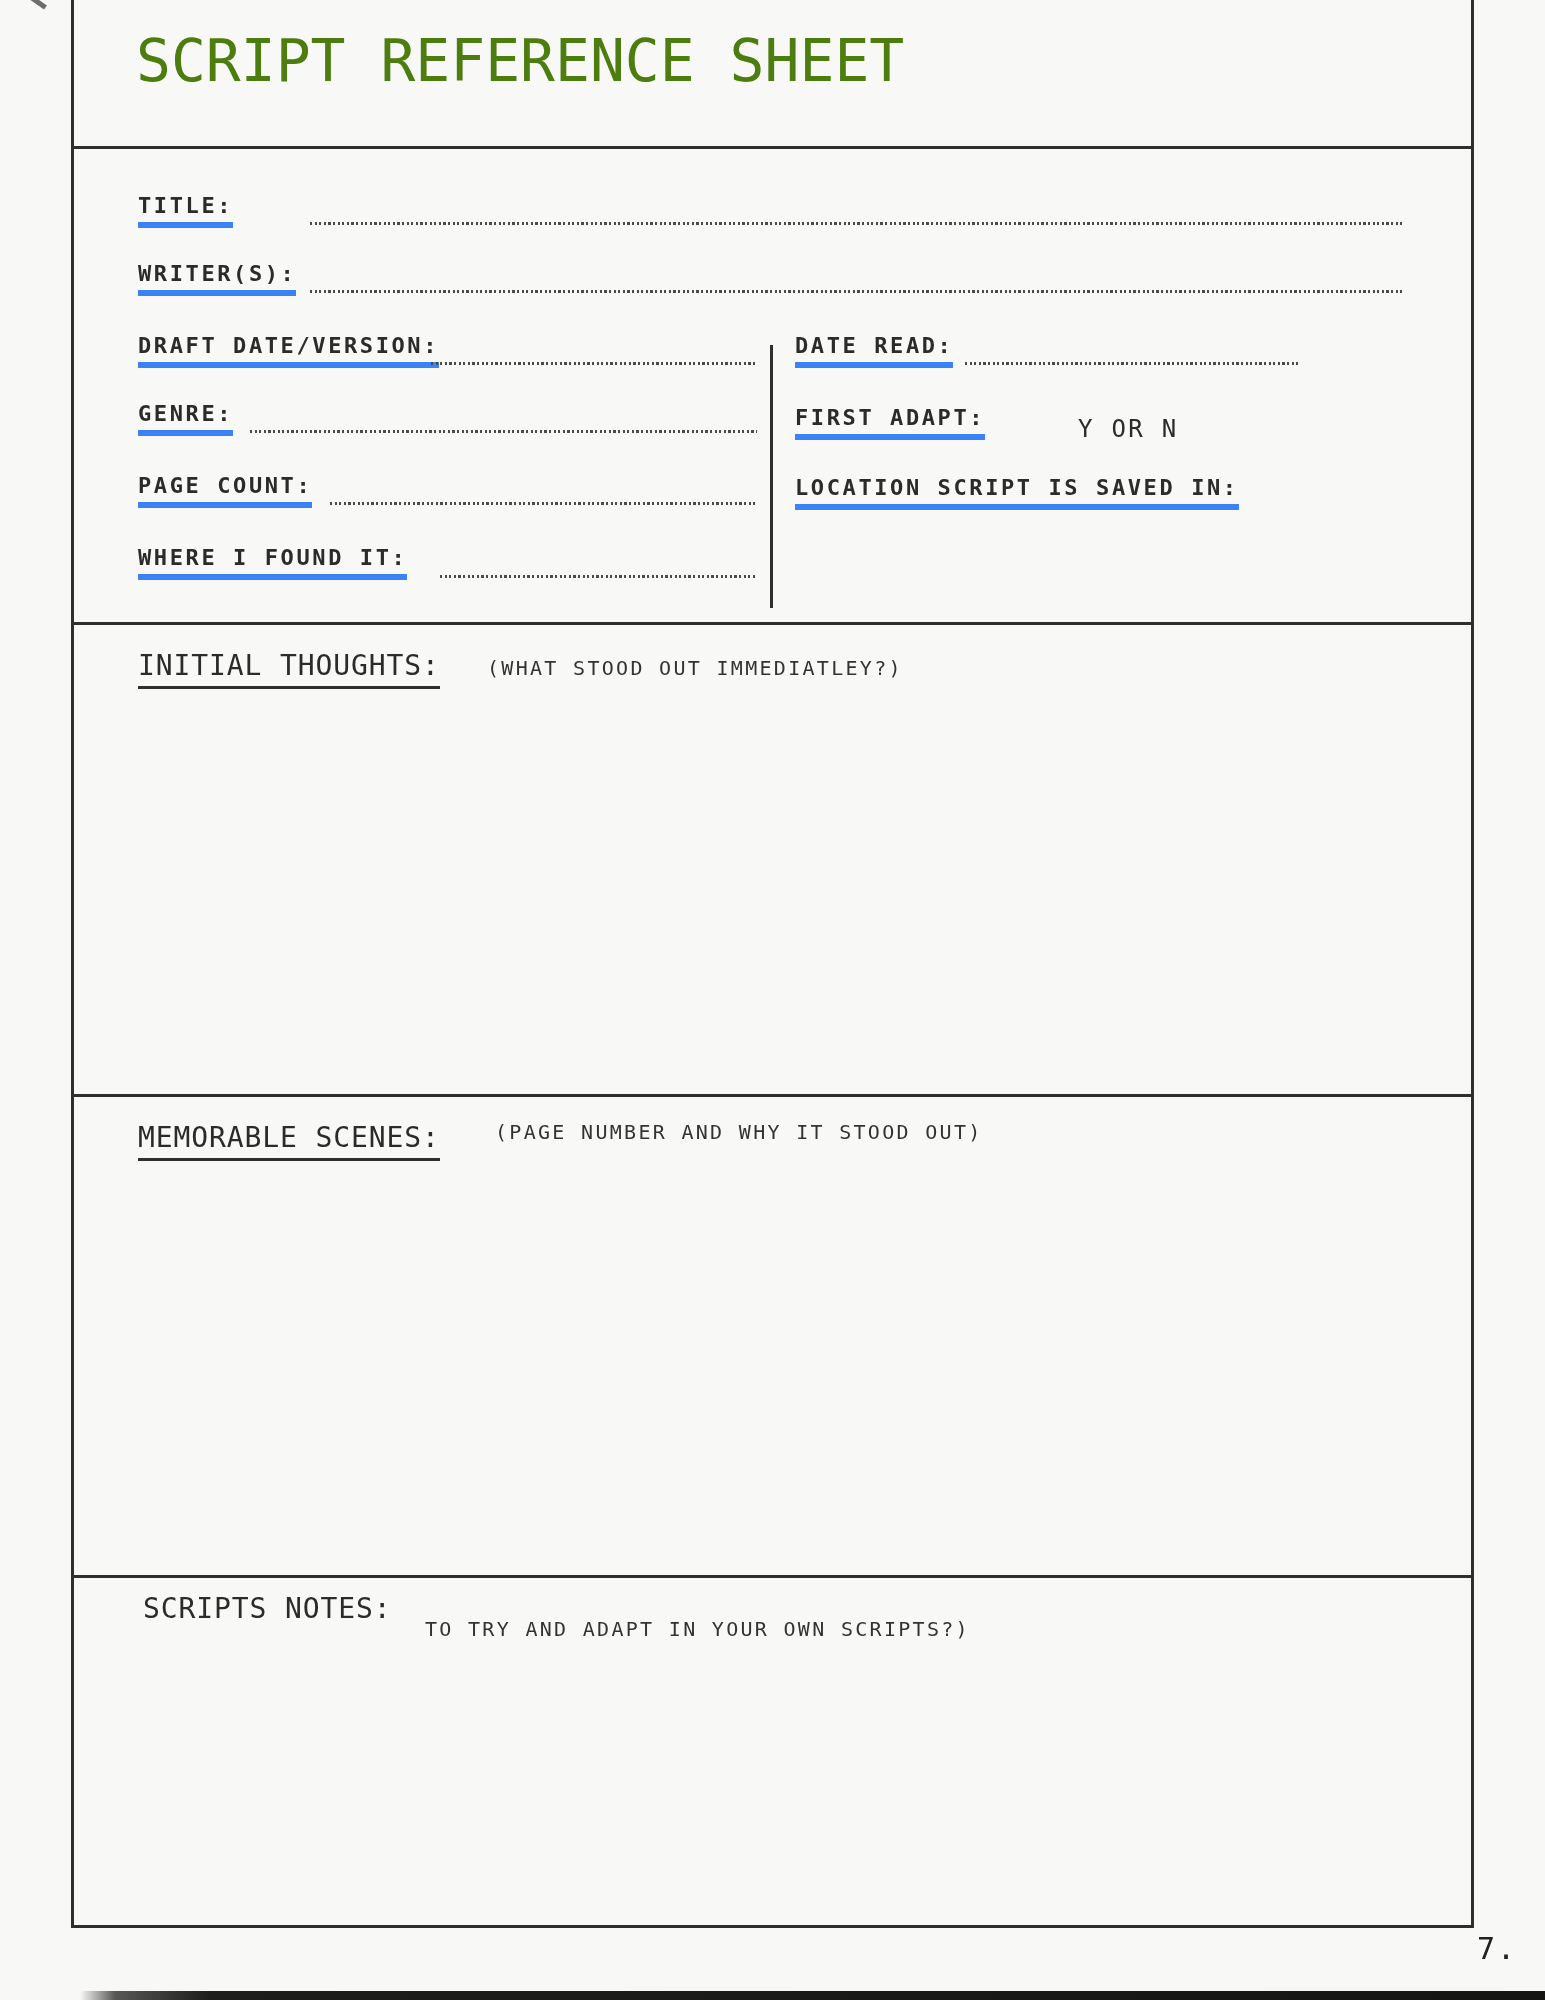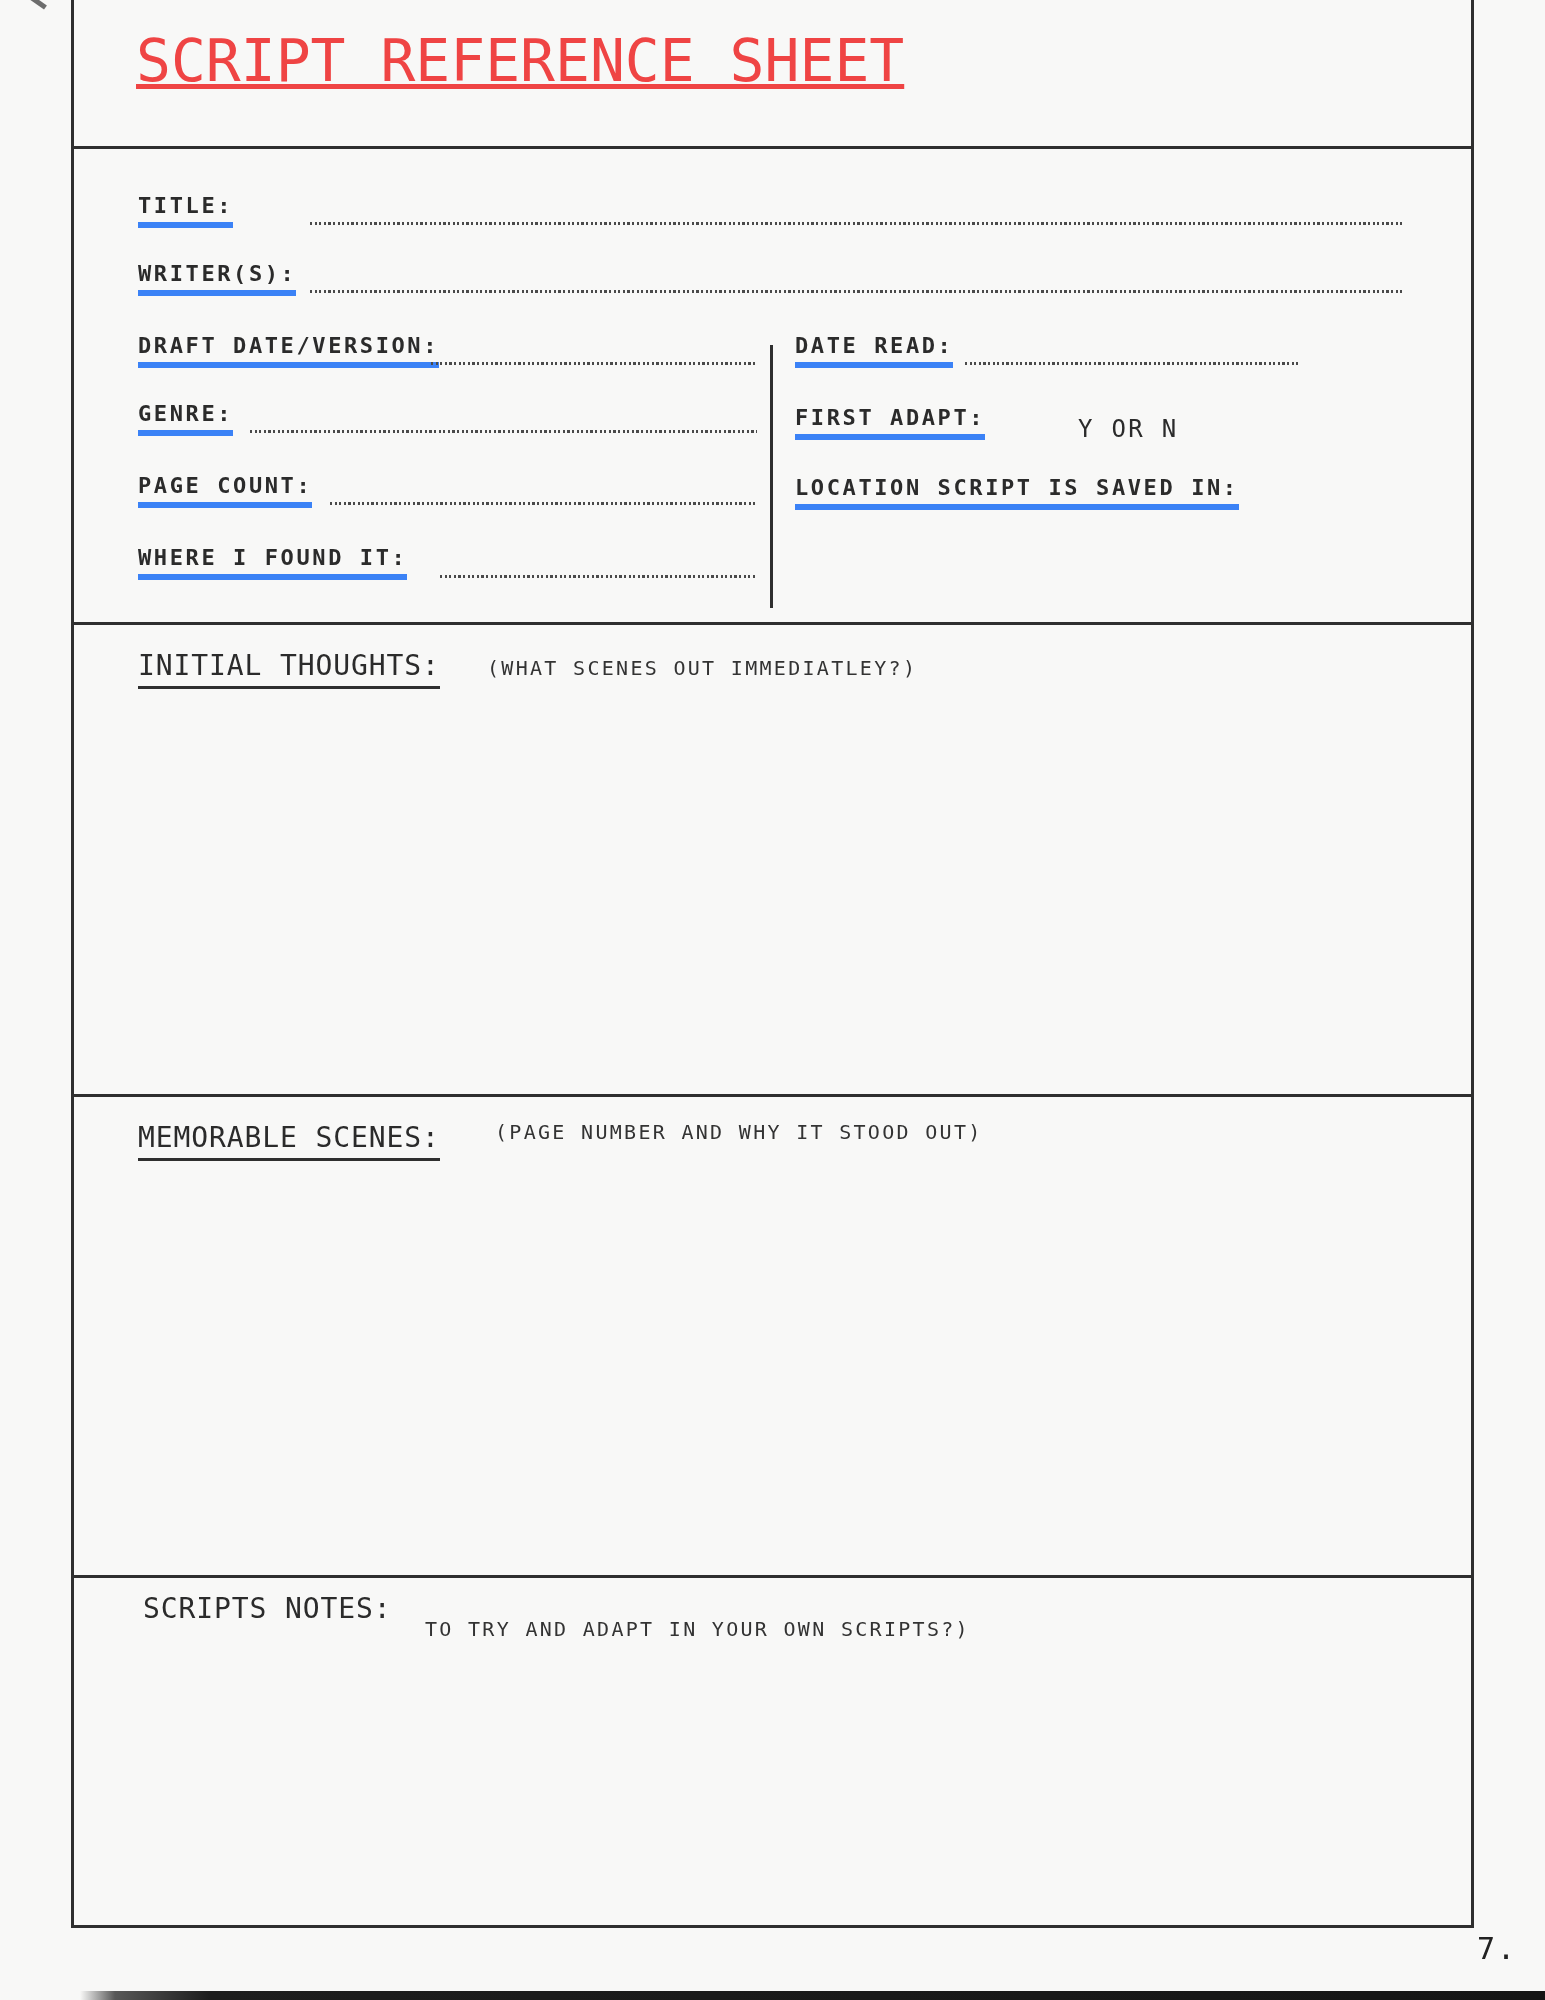--- a/index.html
+++ b/index.html
@@ -40,23 +40,22 @@
     padding-bottom:6px;
     border-bottom:3px solid #2f2f2f;
     white-space:nowrap;
   }
   .section-header.no-underline { border-bottom:none; }
   .doc-title {
     position:absolute;
     left:136px; top:32px;
     font-size:58px; line-height:1;
     letter-spacing:0px;
-    color:#ef4444;
+    color:#4d7c0f;
     white-space:nowrap;
-    text-decoration:underline;
   }
   .plain-text {
     position:absolute;
     font-size:24px; line-height:1;
     letter-spacing:2.3px;
     white-space:nowrap;
   }
   .page-number {
     position:absolute;
     left:1477px; top:1934px;
@@ -117,21 +116,21 @@
 
   <div class="label" style="left:795px; top:335px;">DATE READ:</div>
   <div class="dotline" style="left:965px; top:362px; width:333px;"></div>
 
   <div class="label" style="left:795px; top:407px;">FIRST ADAPT:</div>
   <div class="plain-text" style="left:1078px; top:417px;">Y OR N</div>
 
   <div class="label" style="left:795px; top:477px;">LOCATION SCRIPT IS SAVED IN:</div>
 
   <div class="section-header" style="left:138px; top:652px;">INITIAL THOUGHTS:</div>
-  <div class="hint" style="left:487px; top:658px;">(WHAT SCENES OUT IMMEDIATLEY?)</div>
+  <div class="hint" style="left:487px; top:658px;">(WHAT STOOD OUT IMMEDIATLEY?)</div>
   <div class="write-area" style="left:80px; top:700px; width:1385px; height:388px;"></div>
 
   <div class="section-header" style="left:138px; top:1124px;">MEMORABLE SCENES:</div>
   <div class="hint" style="left:495px; top:1122px;">(PAGE NUMBER AND WHY IT STOOD OUT)</div>
   <div class="write-area" style="left:80px; top:1165px; width:1385px; height:404px;"></div>
 
   <div class="section-header no-underline" style="left:143px; top:1595px;">SCRIPTS NOTES:</div>
   <div class="hint" style="left:425px; top:1619px;">TO TRY AND ADAPT IN YOUR OWN SCRIPTS?)</div>
   <div class="write-area" style="left:80px; top:1655px; width:1385px; height:265px;"></div>
 

